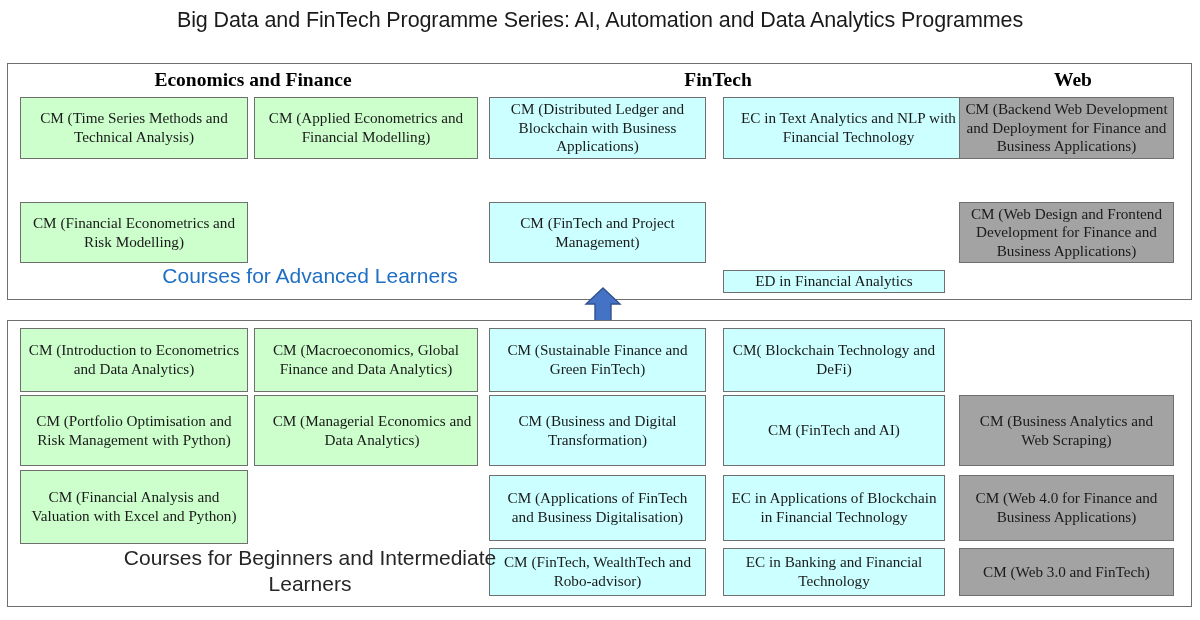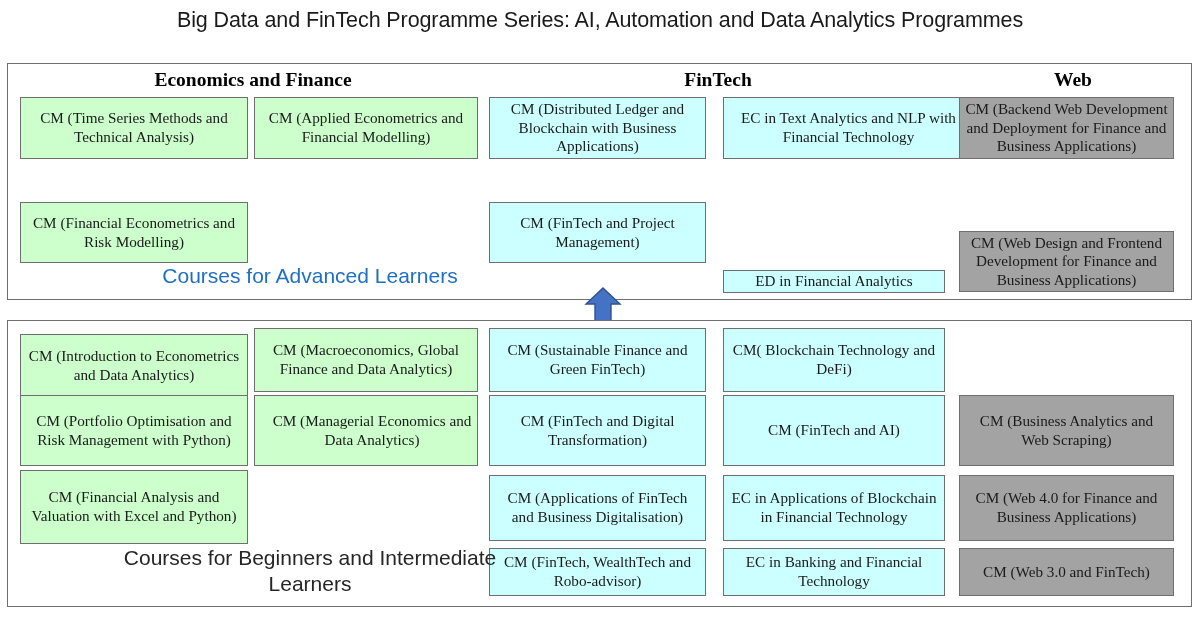--- a/index.html
+++ b/index.html
@@ -93,43 +93,43 @@
   <div class="col-header" style="left:960px; width:210px;">Web</div>
 
   <div class="card green" style="left:12px;  top:33px;  width:228px; height:62px;">CM (Time Series Methods and Technical Analysis)</div>
   <div class="card green" style="left:246px; top:33px;  width:224px; height:62px;">CM (Applied Econometrics and Financial Modelling)</div>
   <div class="card cyan" style="left:481px; top:33px;  width:217px; height:62px;">CM (Distributed Ledger and Blockchain with Business Applications)</div>
   <div class="card cyan" style="left:715px; top:33px;  width:251px; height:62px;">EC in Text Analytics and NLP with Financial Technology</div>
   <div class="card purple" style="left:951px; top:33px; width:215px; height:62px;">CM (Backend Web Development and Deployment for Finance and Business Applications)</div>
 
   <div class="card green" style="left:12px;  top:138px; width:228px; height:61px;">CM (Financial Econometrics and Risk Modelling)</div>
   <div class="card cyan" style="left:481px; top:138px; width:217px; height:61px;">CM (FinTech and Project Management)</div>
-  <div class="card purple" style="left:951px; top:138px; width:215px; height:61px;margin-top:29px;">CM (Web Design and Frontend Development for Finance and Business Applications)</div>
+  <div class="card purple" style="left:951px; top:138px; width:215px; height:61px;">CM (Web Design and Frontend Development for Finance and Business Applications)</div>
 
   <div class="card cyan" style="left:715px; top:206px; width:222px; height:23px;">ED in Financial Analytics</div>
 </div>
 
 <div class="section-label" id="label-advanced">Courses for Advanced Learners</div>
 
 <div id="flow-arrow">
   <svg width="38" height="39" viewBox="0 0 38 39" xmlns="http://www.w3.org/2000/svg">
     <polygon points="19,1 36,17 27,17 27,37 11,37 11,17 2,17" fill="#4472C4" stroke="#2F528F" stroke-width="1.4" stroke-linejoin="miter"></polygon>
   </svg>
 </div>
 
 <div class="frame" id="frame-beginner">
 
-  <div class="card green" style="left:12px;  top:13px;   width:228px; height:64px;">CM (Introduction to Econometrics and Data Analytics)</div>
+  <div class="card green" style="left:12px;  top:7px;   width:228px; height:64px;">CM (Introduction to Econometrics and Data Analytics)</div>
   <div class="card green" style="left:246px; top:7px;   width:224px; height:64px;">CM (Macroeconomics, Global Finance and Data Analytics)</div>
   <div class="card cyan" style="left:481px; top:7px;   width:217px; height:64px;">CM (Sustainable Finance and Green FinTech)</div>
   <div class="card cyan" style="left:715px; top:7px;   width:222px; height:64px;">CM( Blockchain Technology and DeFi)</div>
 
   <div class="card green" style="left:12px;  top:74px;  width:228px; height:71px;">CM (Portfolio Optimisation and Risk Management with Python)</div>
   <div class="card green" style="left:246px; top:74px;  width:224px; height:71px;padding-left:17px;">CM (Managerial Economics and Data Analytics)</div>
-  <div class="card cyan" style="left:481px; top:74px;  width:217px; height:71px;">CM (FinTech and Digital Transformation)</div>
+  <div class="card cyan" style="left:481px; top:74px;  width:217px; height:71px;">CM (Business and Digital Transformation)</div>
   <div class="card cyan" style="left:715px; top:74px;  width:222px; height:71px;">CM (FinTech and AI)</div>
   <div class="card purple" style="left:951px; top:74px; width:215px; height:71px;">CM (Business Analytics and Web Scraping)</div>
 
   <div class="card green" style="left:12px;  top:149px; width:228px; height:74px;">CM (Financial Analysis and Valuation with Excel and Python)</div>
   <div class="card cyan" style="left:481px; top:154px; width:217px; height:66px;">CM (Applications of FinTech and Business Digitalisation)</div>
   <div class="card cyan" style="left:715px; top:154px; width:222px; height:66px;">EC in Applications of Blockchain in Financial Technology</div>
   <div class="card purple" style="left:951px; top:154px; width:215px; height:66px;">CM (Web 4.0 for Finance and Business Applications)</div>
 
   <div class="card cyan" style="left:481px; top:227px; width:217px; height:48px;">CM (FinTech, WealthTech and Robo-advisor)</div>
   <div class="card cyan" style="left:715px; top:227px; width:222px; height:48px;">EC in Banking and Financial Technology</div>

